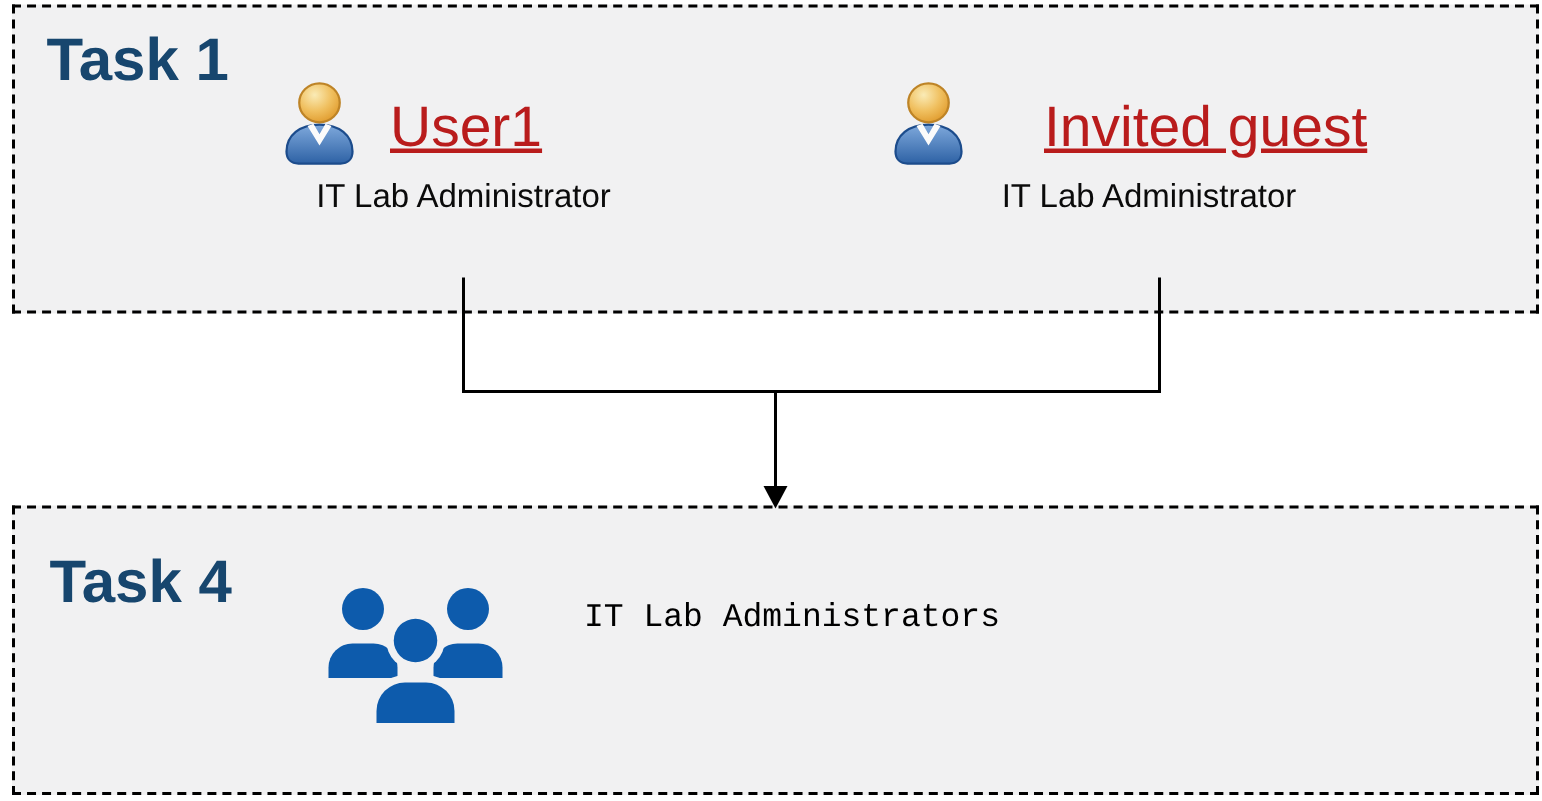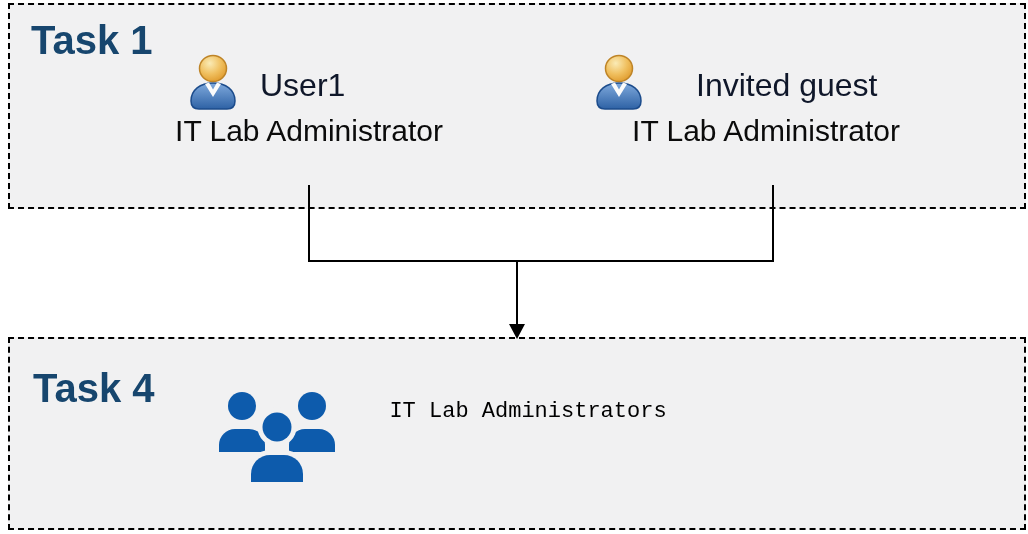--- a/index.html
+++ b/index.html
@@ -33,32 +33,33 @@
   }
   #task1-label { left: 31px; top: 22px; }
   #task2-label { left: 33px; top: 370px; }
 
   .person-icon { position: absolute; width: 54px; height: 58px; z-index: 3; }
   #user1-icon { left: 186px; top: 53px; }
   #user2-icon { left: 592px; top: 53px; }
 
   .person-name {
     position: absolute;
-    font-size: 32px;
-    color: #0f172a;
+    font-size: 38px;
+    color: #b91c1c;
     line-height: 36px;
     white-space: nowrap;
     z-index: 3;
+    text-decoration: underline;
   }
   #user1-name { left: 260px; top: 67px; }
   #user2-name { left: 668px; top: 67px; margin-left: 28px; }
 
   .person-role {
     position: absolute;
-    font-size: 30px;
+    font-size: 22px;
     color: #0B0B0B;
     line-height: 36px;
     text-align: center;
     white-space: nowrap;
     z-index: 3;
   }
   #user1-role { left: 137px; top: 113px; width: 344px; }
   #user2-role { left: 596px; top: 113px; width: 340px; }
 
   .group-icon { position: absolute; left: 218px; top: 390px; width: 118px; height: 102px; z-index: 3; }

